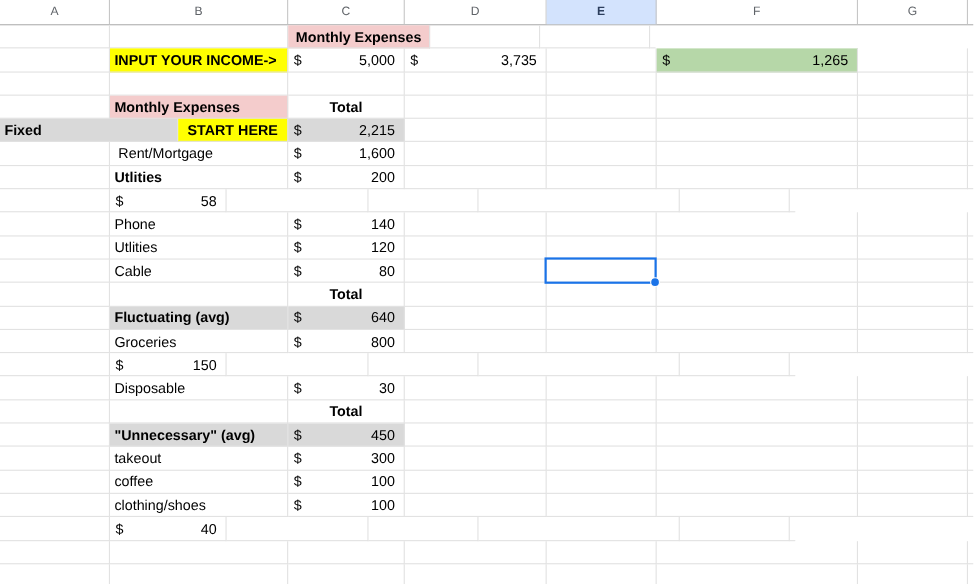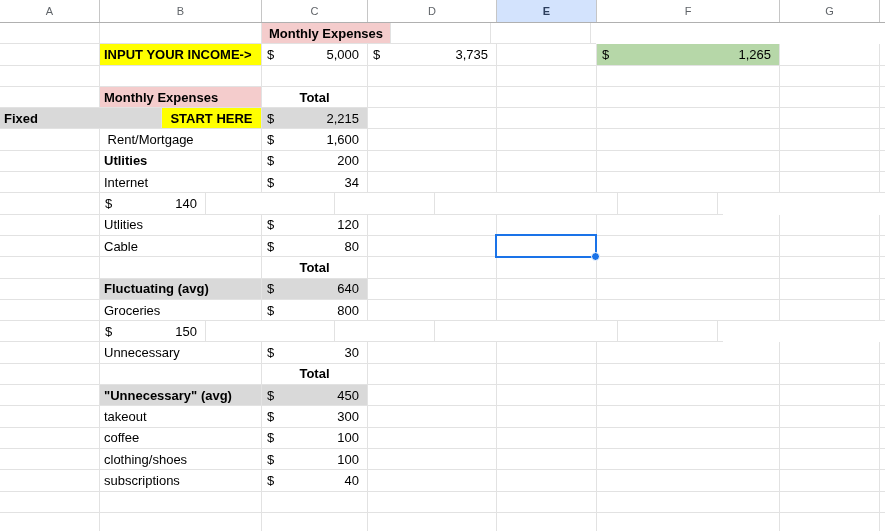--- a/index.html
+++ b/index.html
@@ -133,30 +133,30 @@
         <div class="cell" style="width: 162px; font-weight: bold;">Utlities</div>
         <div class="cell currency" style="width: 106px;"><span>$</span><span class="amt">200</span></div>
         <div class="cell" style="width: 129px;"></div>
         <div class="cell" style="width: 100px;"></div>
         <div class="cell" style="width: 183px;"></div>
         <div class="cell" style="width: 100px;"></div>
         <div class="cell sliver" style="width: 5px;"></div>
       </div>
       <div class="row">
         <div class="cell" style="width: 100px;"></div>
-        <div class="cell" style="width: 162px;">Internet</div>
-        <div class="cell currency" style="width: 106px;"><span>$</span><span class="amt">34</span></div>
-        <div class="cell" style="width: 129px;"></div>
-        <div class="cell" style="width: 100px;"></div>
-        <div class="cell" style="width: 183px;"></div>
-        <div class="cell" style="width: 100px;"></div>
-        <div class="cell sliver" style="width: 5px;"></div>
-      </div>
-      <div class="row">
-        <div class="cell" style="width: 100px;"></div>
+        <div class="cell currency" style="width: 106px;"><span>$</span><span class="amt">58</span></div>
+        <div class="cell" style="width: 129px;"></div>
+        <div class="cell" style="width: 100px;"></div>
+        <div class="cell" style="width: 183px;"></div>
+        <div class="cell" style="width: 100px;"></div>
+        <div class="cell sliver" style="width: 5px;"></div>
+      </div>
+      <div class="row">
+        <div class="cell" style="width: 100px;"></div>
+        <div class="cell" style="width: 162px;">Phone</div>
         <div class="cell currency" style="width: 106px;"><span>$</span><span class="amt">140</span></div>
         <div class="cell" style="width: 129px;"></div>
         <div class="cell" style="width: 100px;"></div>
         <div class="cell" style="width: 183px;"></div>
         <div class="cell" style="width: 100px;"></div>
         <div class="cell sliver" style="width: 5px;"></div>
       </div>
       <div class="row">
         <div class="cell" style="width: 100px;"></div>
         <div class="cell" style="width: 162px;">Utlities</div>
@@ -211,21 +211,21 @@
         <div class="cell" style="width: 100px;"></div>
         <div class="cell currency" style="width: 106px;"><span>$</span><span class="amt">150</span></div>
         <div class="cell" style="width: 129px;"></div>
         <div class="cell" style="width: 100px;"></div>
         <div class="cell" style="width: 183px;"></div>
         <div class="cell" style="width: 100px;"></div>
         <div class="cell sliver" style="width: 5px;"></div>
       </div>
       <div class="row">
         <div class="cell" style="width: 100px;"></div>
-        <div class="cell" style="width: 162px;">Unnecessary</div>
+        <div class="cell" style="width: 162px;">Disposable</div>
         <div class="cell currency" style="width: 106px;"><span>$</span><span class="amt">30</span></div>
         <div class="cell" style="width: 129px;"></div>
         <div class="cell" style="width: 100px;"></div>
         <div class="cell" style="width: 183px;"></div>
         <div class="cell" style="width: 100px;"></div>
         <div class="cell sliver" style="width: 5px;"></div>
       </div>
       <div class="row">
         <div class="cell" style="width: 100px;"></div>
         <div class="cell" style="width: 162px;"></div>
@@ -271,21 +271,20 @@
         <div class="cell" style="width: 162px;">clothing/shoes</div>
         <div class="cell currency" style="width: 106px;"><span>$</span><span class="amt">100</span></div>
         <div class="cell" style="width: 129px;"></div>
         <div class="cell" style="width: 100px;"></div>
         <div class="cell" style="width: 183px;"></div>
         <div class="cell" style="width: 100px;"></div>
         <div class="cell sliver" style="width: 5px;"></div>
       </div>
       <div class="row">
         <div class="cell" style="width: 100px;"></div>
-        <div class="cell" style="width: 162px;">subscriptions</div>
         <div class="cell currency" style="width: 106px;"><span>$</span><span class="amt">40</span></div>
         <div class="cell" style="width: 129px;"></div>
         <div class="cell" style="width: 100px;"></div>
         <div class="cell" style="width: 183px;"></div>
         <div class="cell" style="width: 100px;"></div>
         <div class="cell sliver" style="width: 5px;"></div>
       </div>
       <div class="row">
         <div class="cell" style="width: 100px;"></div>
         <div class="cell" style="width: 162px;"></div>

